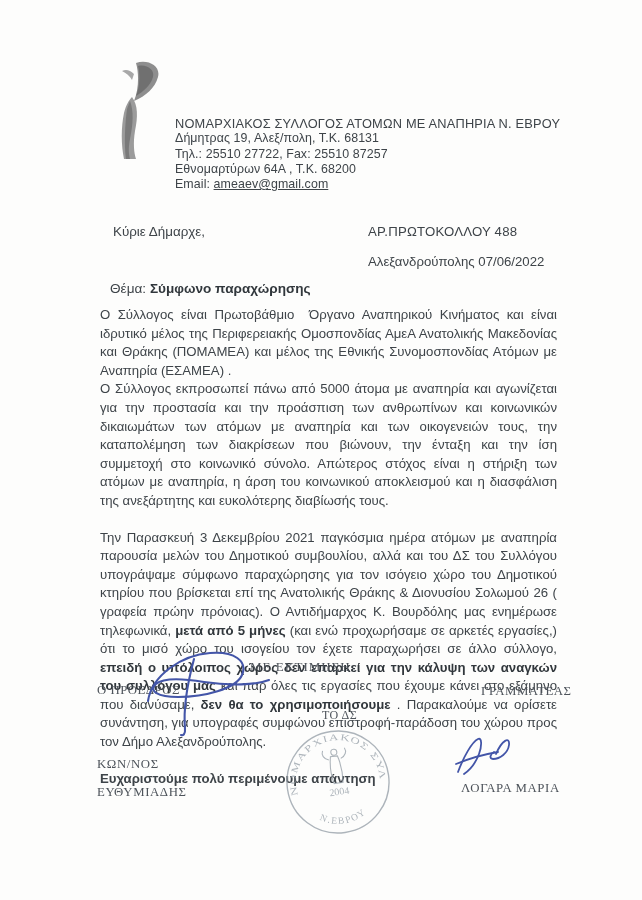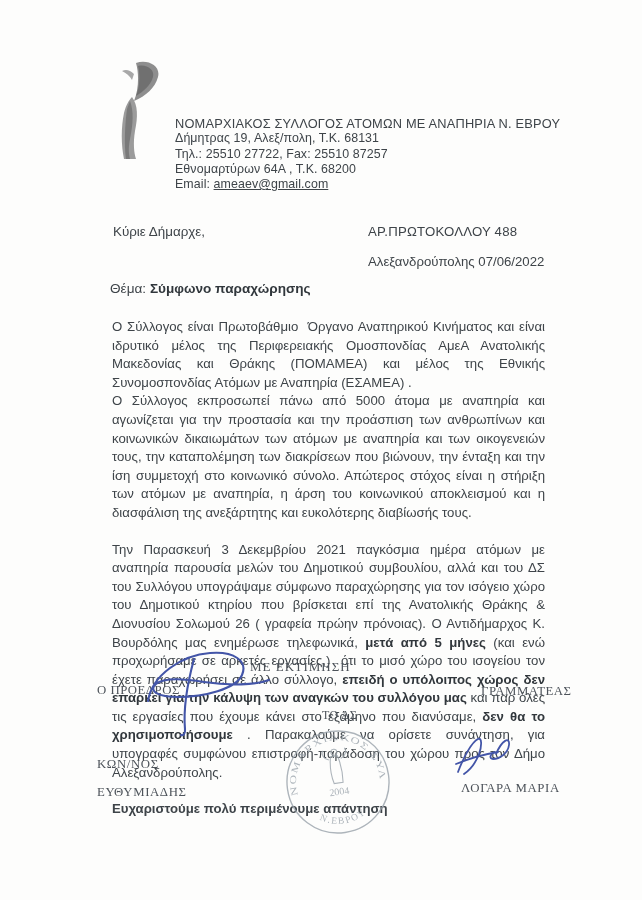--- a/index.html
+++ b/index.html
@@ -21,21 +21,21 @@
   .greeting{left:113px;top:224px;font-size:13.4px;}
   .protocol{left:368px;top:224px;font-size:13.2px;letter-spacing:.2px;}
   .dateline{left:368px;top:254px;font-size:13.2px;}
   .subject{left:110px;top:281px;font-size:13.6px;}
   .b{font-weight:bold;color:var(--ink-bold,#31373c);}
   
   .body-flow{
     left:100px;top:306px;width:457px;
     font-size:13.2px;line-height:18.6px;
   }
-  .body-flow p{margin:12px;text-align:justify;white-space:pre-wrap;}
+  .body-flow p{margin:0;text-align:justify;white-space:pre-wrap;}
   .body-flow p + p{margin-top:18px;}
   .closing{margin-top:19px;text-align:left !important;font-weight:bold;}
   
   .serif{font-family:"Liberation Serif","DejaVu Serif",serif;color:var(--serif-ink,#4b5157);}
   .regards{left:250px;top:659px;width:170px;font-size:13px;letter-spacing:1px;}
   .t-president{left:97px;top:683px;font-size:12.8px;letter-spacing:.5px;}
   .t-board{left:322px;top:684px;font-size:12px;letter-spacing:.5px;margin-top:24px;}
   .t-secretary{left:481px;top:684px;font-size:12.8px;letter-spacing:.5px;}
   .n-pres1{left:97px;top:757px;font-size:12.8px;letter-spacing:.6px;}
   .n-pres2{left:97px;top:785px;font-size:12.8px;letter-spacing:.6px;}

